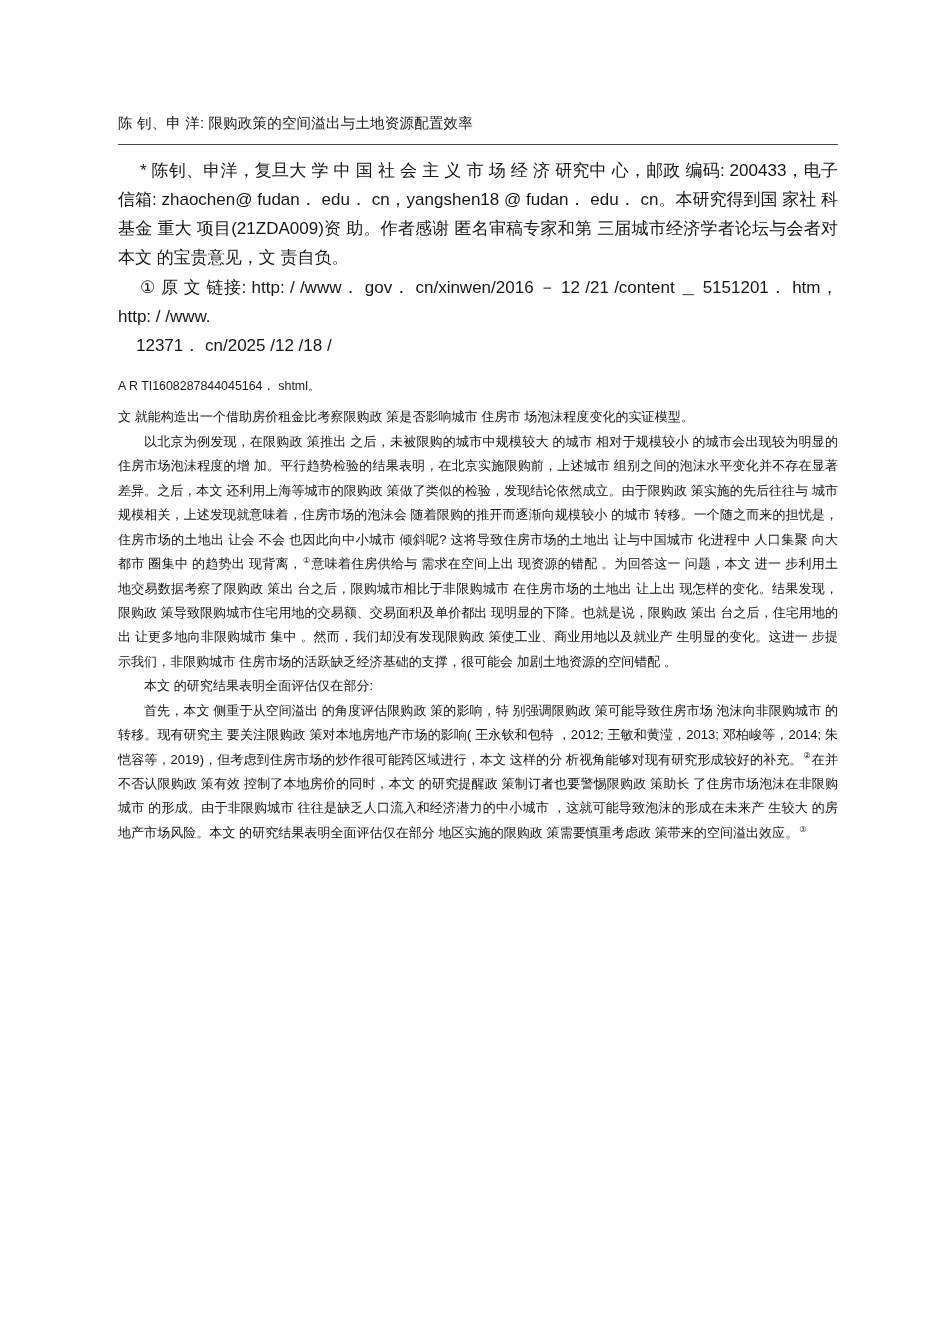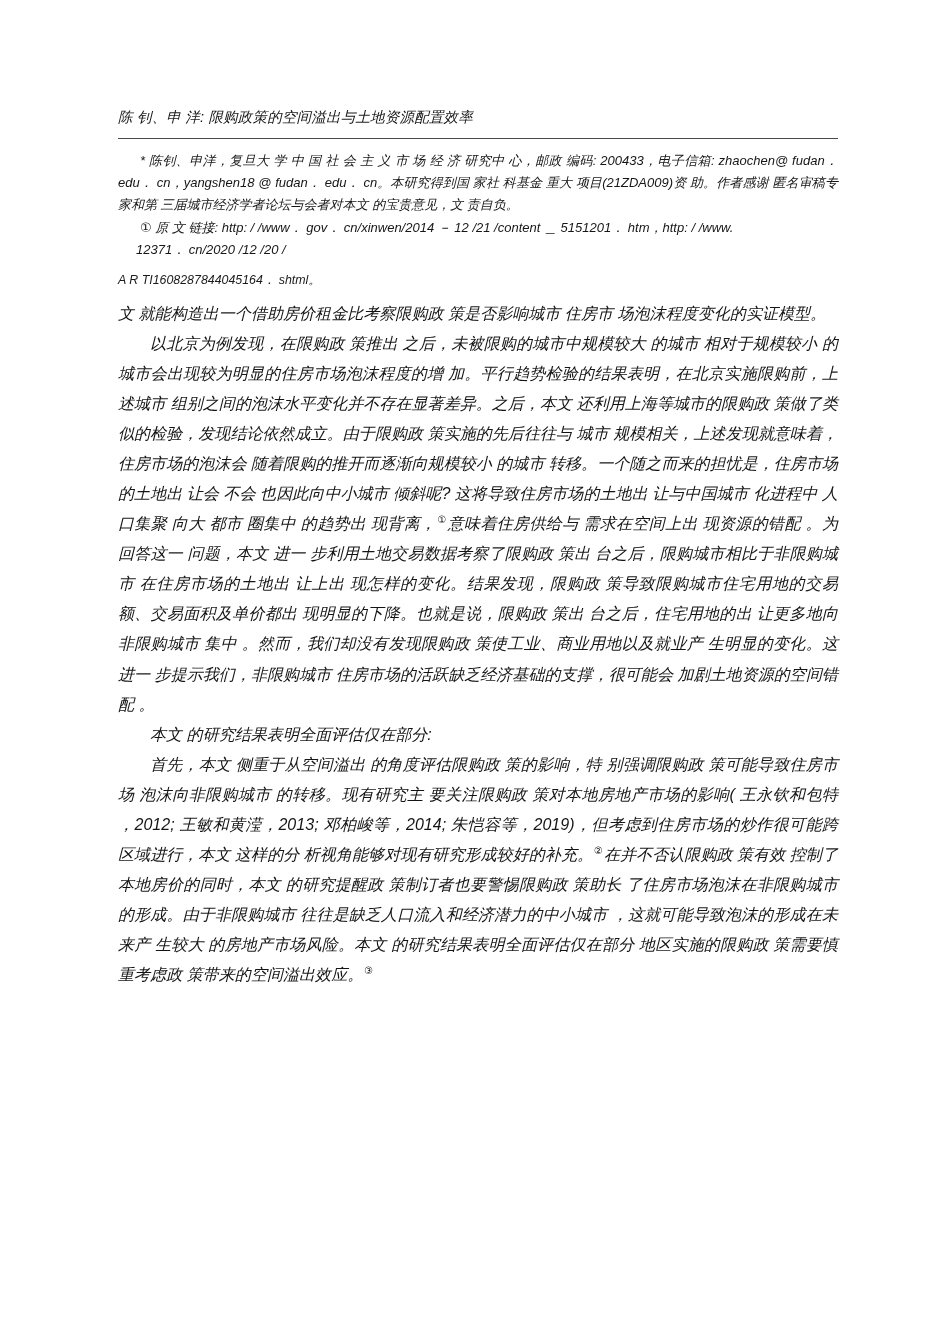--- a/index.html
+++ b/index.html
@@ -20,23 +20,22 @@
     position: relative;
     width: 950px;
     height: 1344px;
     box-sizing: border-box;
     padding: 0;
   }
 
   .content {
     position: absolute;
     left: 118px;
-    top: 0;
+    top: 6px;
     width: 720px;
-    font-style: italic;
   }
 
   
   .running-header {
     margin-top: 107px;
     font-size: 14.5px;
     line-height: 1.5;
     letter-spacing: 0.2px;
     color: #161616;
     white-space: nowrap;
@@ -45,47 +44,47 @@
   .header-rule {
     margin-top: 9px;
     border: 0;
     border-top: 1px solid #4a4a4a;
     width: 720px;
   }
 
   
   .footnotes {
     margin-top: 11px;
-    font-size: 13px;
+    font-size: 17px;
     line-height: 1.72;
     color: #161616;
     text-align: justify;
     text-justify: inter-character;
   }
   .footnote-item {
     margin: 0 0 0 0;
   }
   .footnote-item.indent {
     text-indent: 22px;
   }
   .footnote-tail {
-    margin-top: 8px;
+    margin-top: 16px;
     font-size: 12.4px;
     line-height: 1.7;
     text-indent: 0;
   }
   .fn-sub {
     display: block;
     text-indent: 18px;
   }
 
   
   .body-text {
     margin-top: 8px;
-    font-size: 16px;
+    font-size: 13px;
     line-height: 1.88;
     color: #141414;
     text-align: justify;
     text-justify: inter-character;
     letter-spacing: 0.05px;
   }
   .body-text p {
     margin: 0;
   }
   .body-text p.indent {
@@ -106,22 +105,22 @@
 
 <div class="page">
   <div class="content">
 
     <div class="running-header">陈 钊、申 洋: 限购政策的空间溢出与土地资源配置效率</div>
 
     <hr class="header-rule">
 
     <div class="footnotes">
       <div class="footnote-item indent">* 陈钊、申洋，复旦大 学 中 国 社 会 主 义 市 场 经 济 研究中 心，邮政 编码: 200433，电子信箱: zhaochen@ fudan． edu． cn，yangshen18 @ fudan． edu． cn。本研究得到国 家社 科基金 重大 项目(21ZDA009)资 助。作者感谢 匿名审稿专家和第 三届城市经济学者论坛与会者对本文 的宝贵意见，文 责自负。</div>
-      <div class="footnote-item indent">① 原 文 链接: http: / /www． gov． cn/xinwen/2014 － 12 /21 /content ＿ 5151201． htm，http: / /www.</div>
-      <div class="fn-sub">12371． cn/2020 /12 /20 /</div>
+      <div class="footnote-item indent">① 原 文 链接: http: / /www． gov． cn/xinwen/2016 － 12 /21 /content ＿ 5151201． htm，http: / /www.</div>
+      <div class="fn-sub">12371． cn/2025 /12 /18 /</div>
     </div>
 
     <div class="footnote-tail">A R TI1608287844045164． shtml。</div>
 
     <div class="body-text">
 
       <p class="noindent">
         <span>文 就能构造出一个借助房价租金比考察限购政 策是否影响城市 住房市 场泡沫程度变化的实证模型。</span>
       </p>
 

